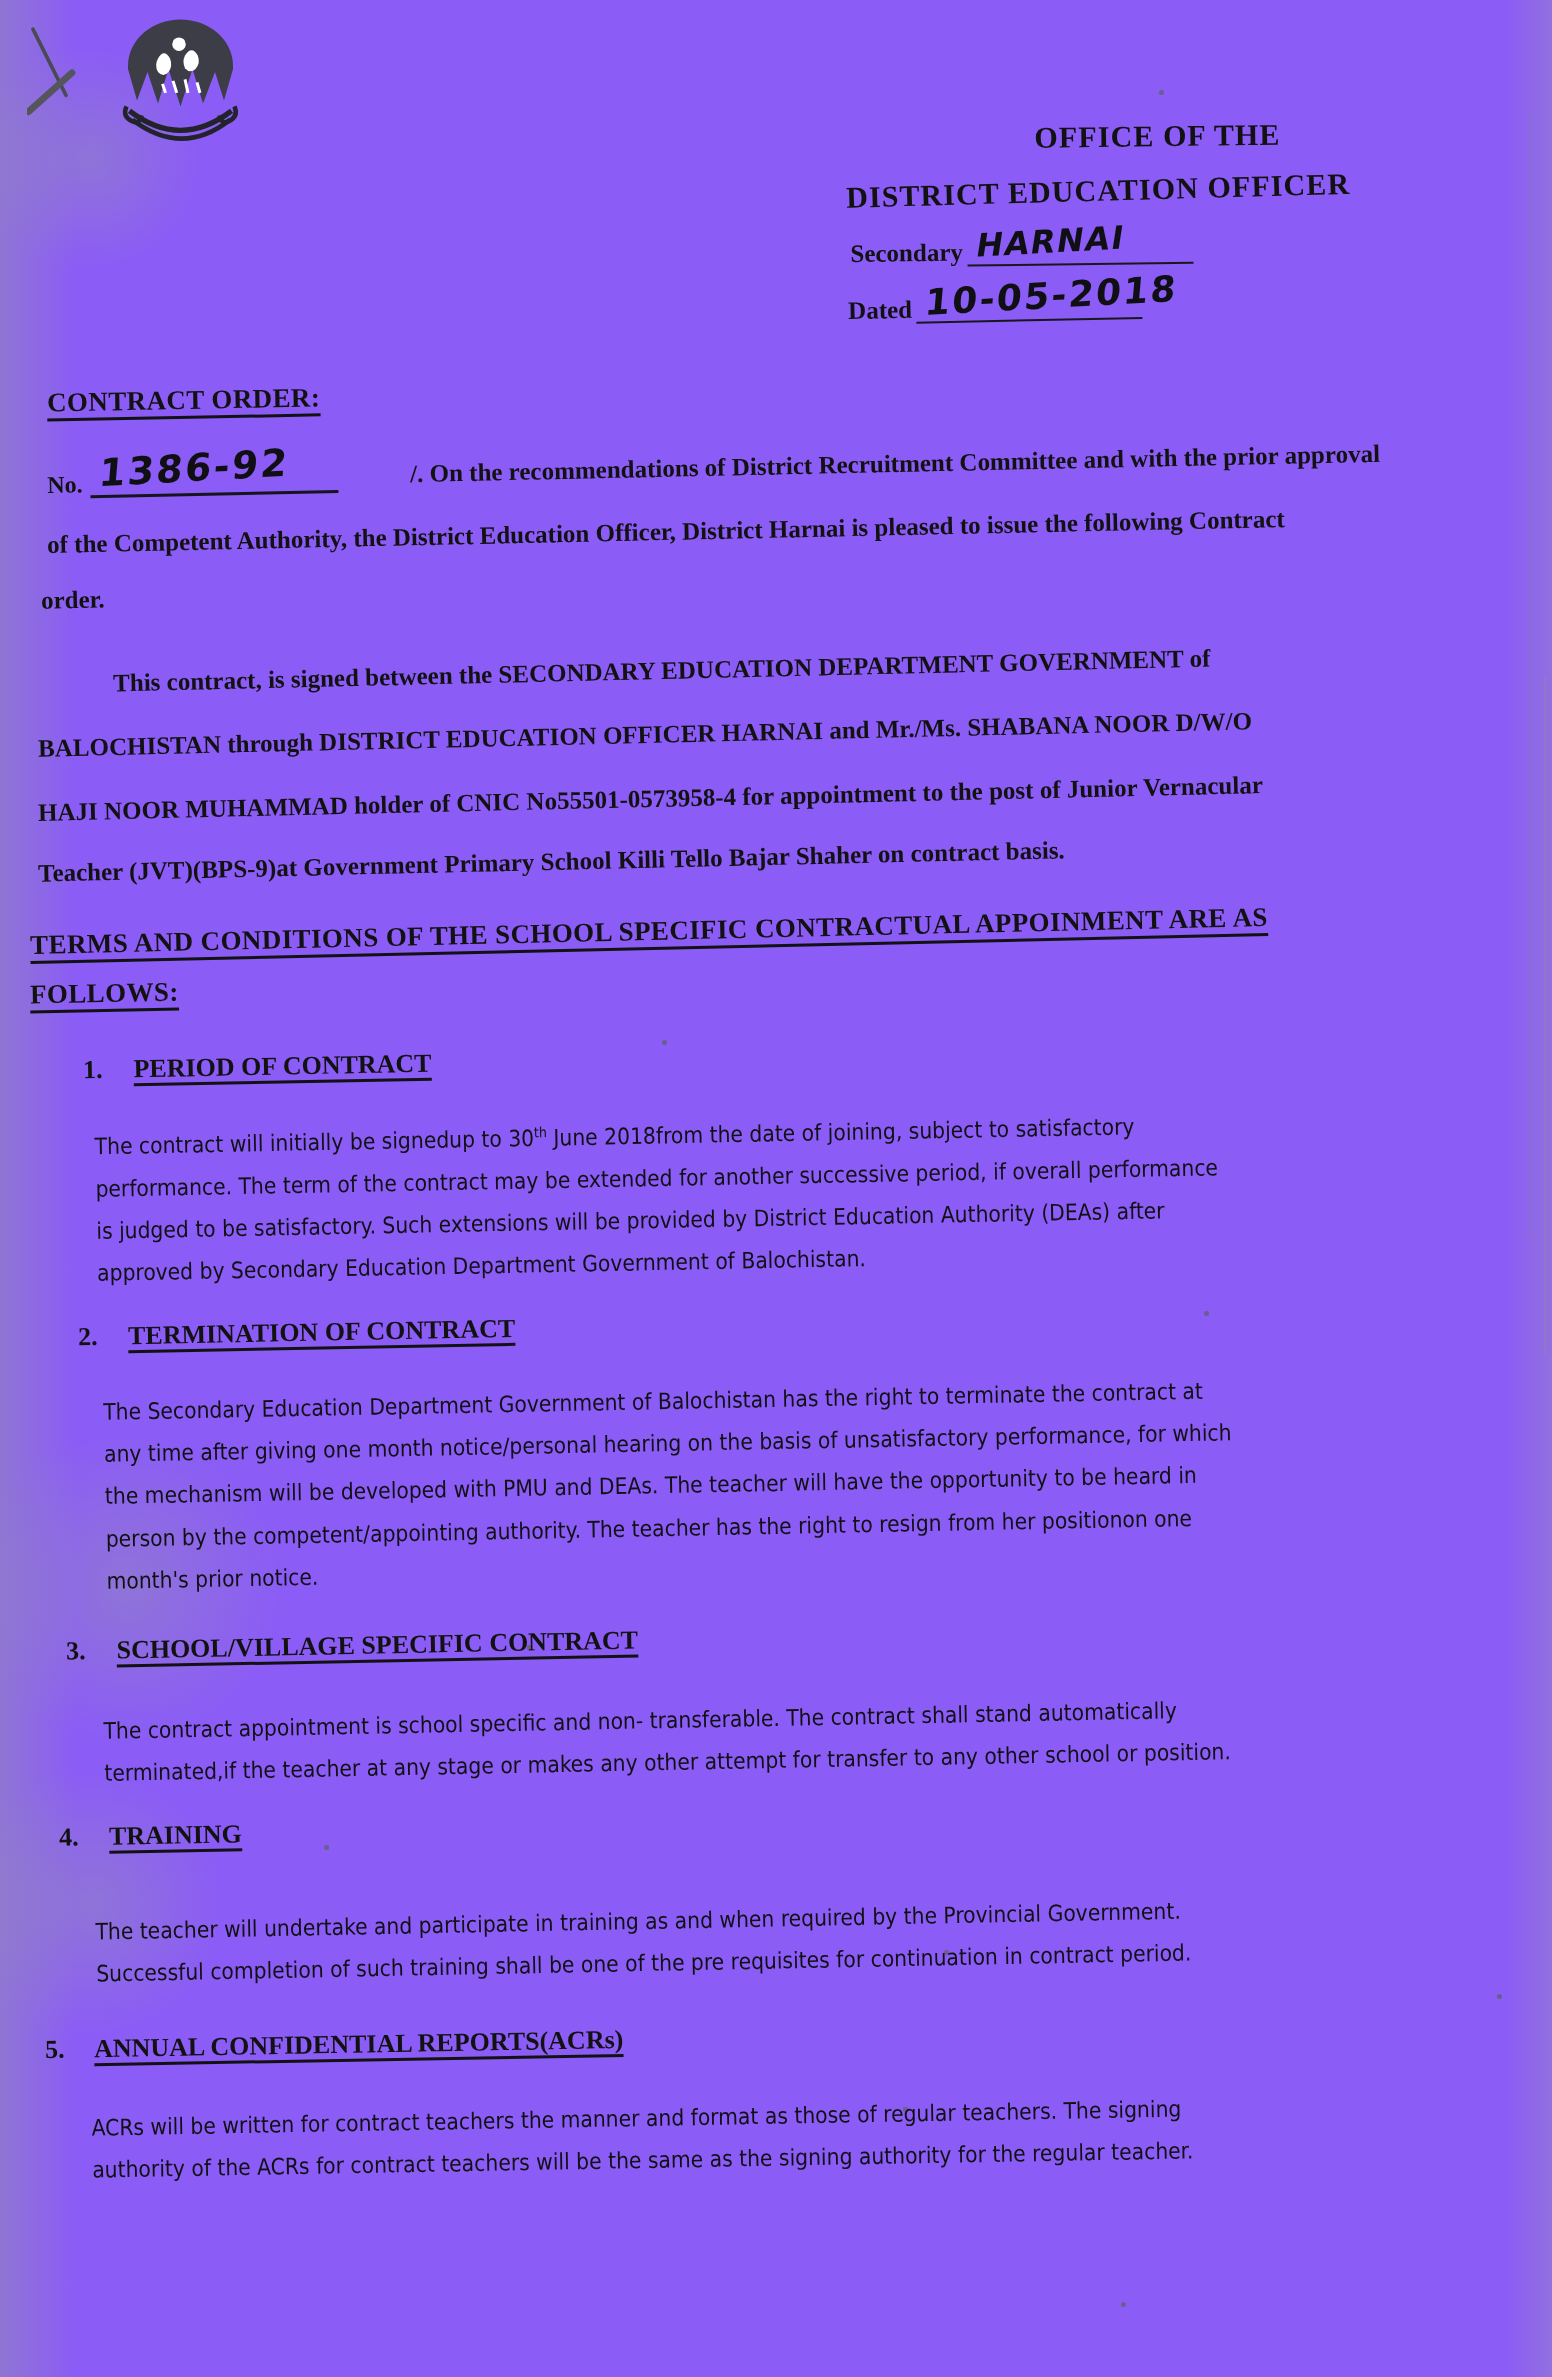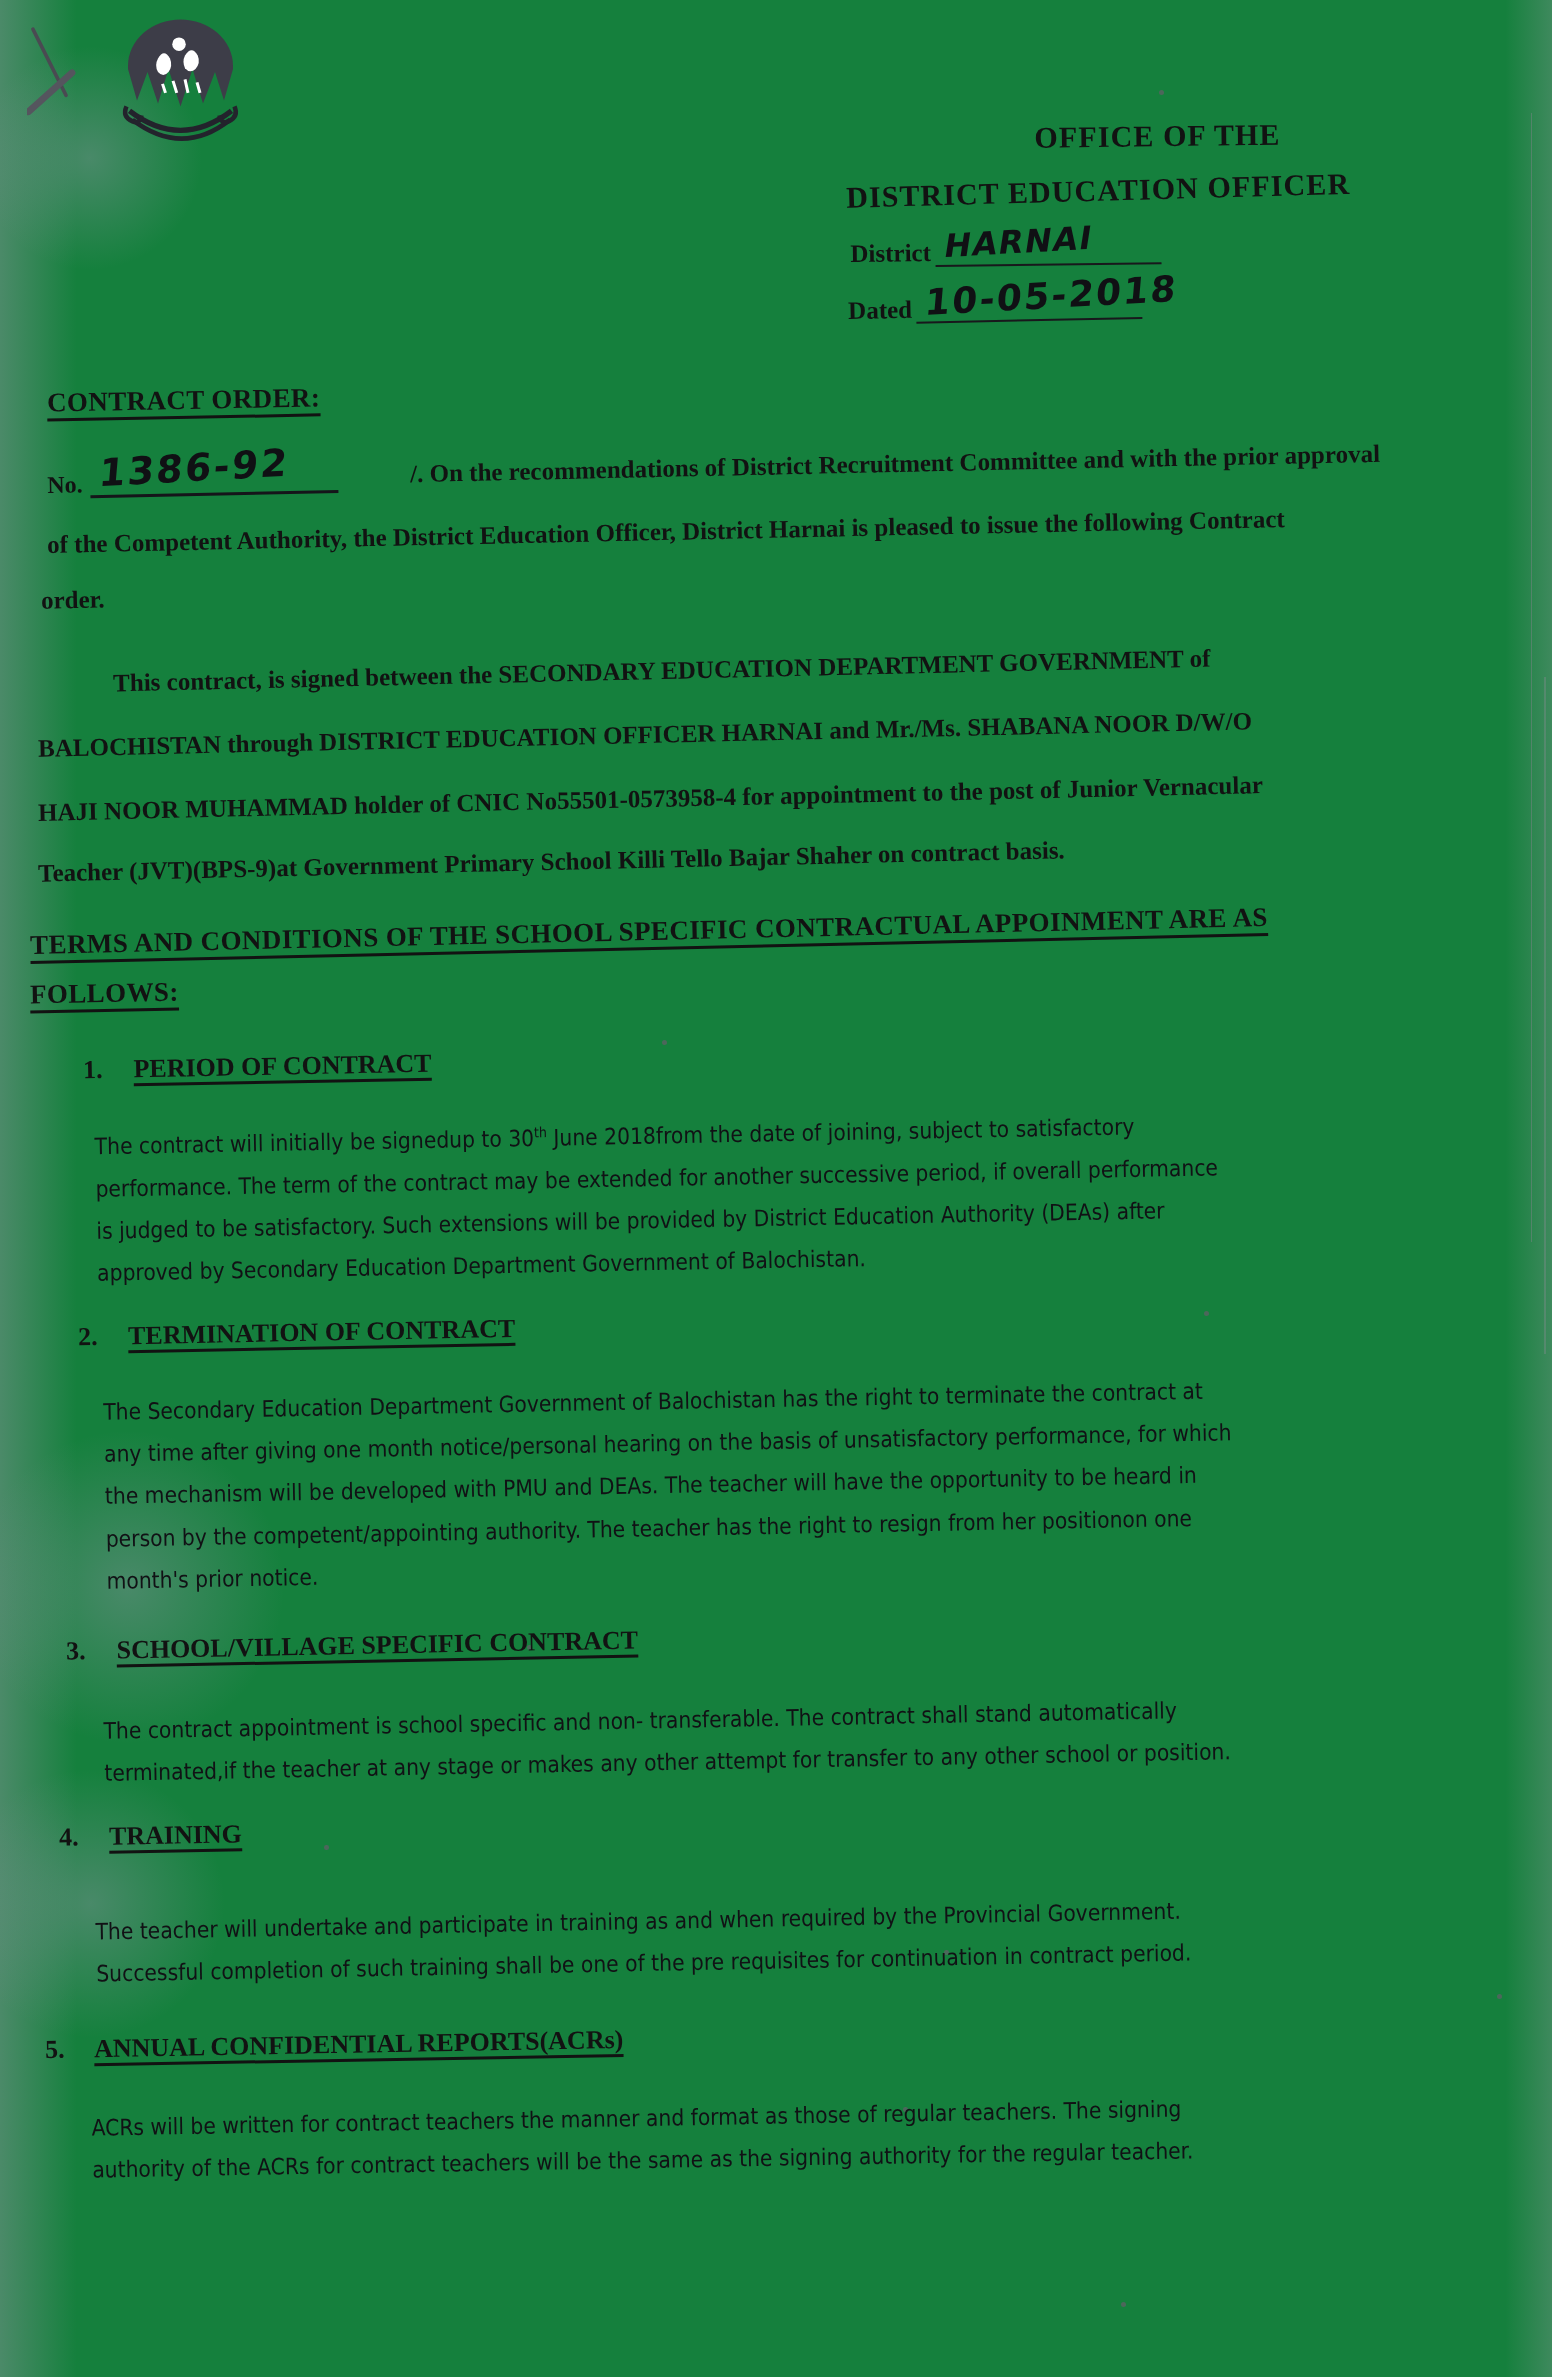--- a/index.html
+++ b/index.html
@@ -3,21 +3,21 @@
 <meta charset="utf-8">
 <style>
   html, body {
     margin: 0; padding: 0;
     background: #6e6e6e;
   }
   #page {
     position: relative;
     width: 1553px;
     height: 2377px;
-    background: #15803d;
+    background: #8b5cf6;
     overflow: hidden;
     font-family: "Liberation Serif", serif;
     color: #121212;
   }
 
   
   .scan-vignette-left {
     position: absolute; left: 0; top: 0; width: 90px; height: 100%;
     background: linear-gradient(to right, rgba(150,152,165,0.42), rgba(255,255,255,0) 85%);
     pointer-events: none;
@@ -158,21 +158,21 @@
     <path d="M26 134 q66 50 130 0" stroke="#23232c" stroke-width="6" fill="none"></path>
     <path d="M18 116 q-6 14 8 20 q10 4 12 -8" stroke="#23232c" stroke-width="6" fill="none"></path>
     <path d="M162 116 q6 14 -8 20 q-10 4 -12 -8" stroke="#23232c" stroke-width="6" fill="none"></path>
   </svg>
 
   <div class="letterhead">
     <div class="lh-line1">OFFICE OF THE</div>
     <div class="lh-line2">DISTRICT EDUCATION OFFICER</div>
 
     <div class="field-row">
-      <span class="field-label">District</span>
+      <span class="field-label">Secondary</span>
       <span class="field-rule">
         <span class="hand district">HARNAI</span>
       </span>
     </div>
 
     <div class="field-row dated">
       <span class="field-label">Dated</span>
       <span class="field-rule">
         <span class="hand dated">10-05-2018</span>
       </span>

